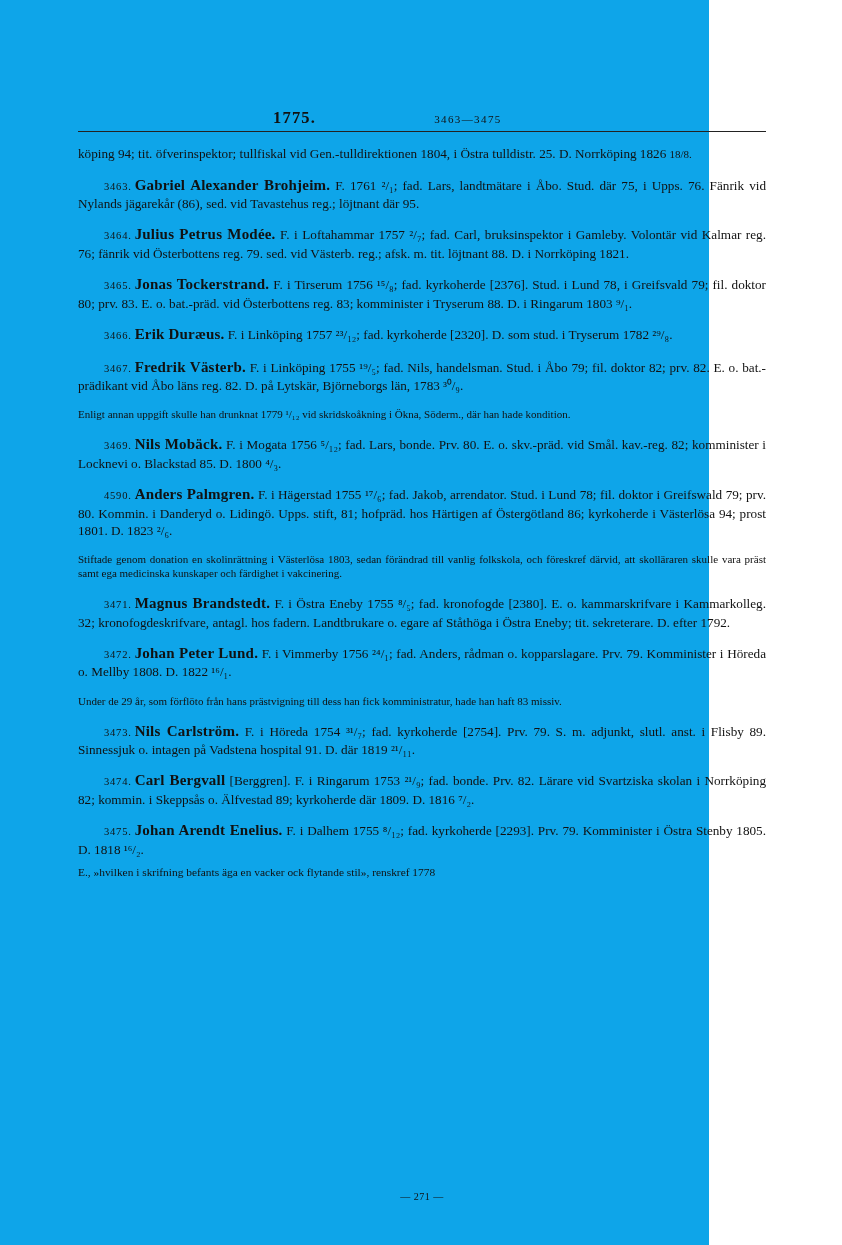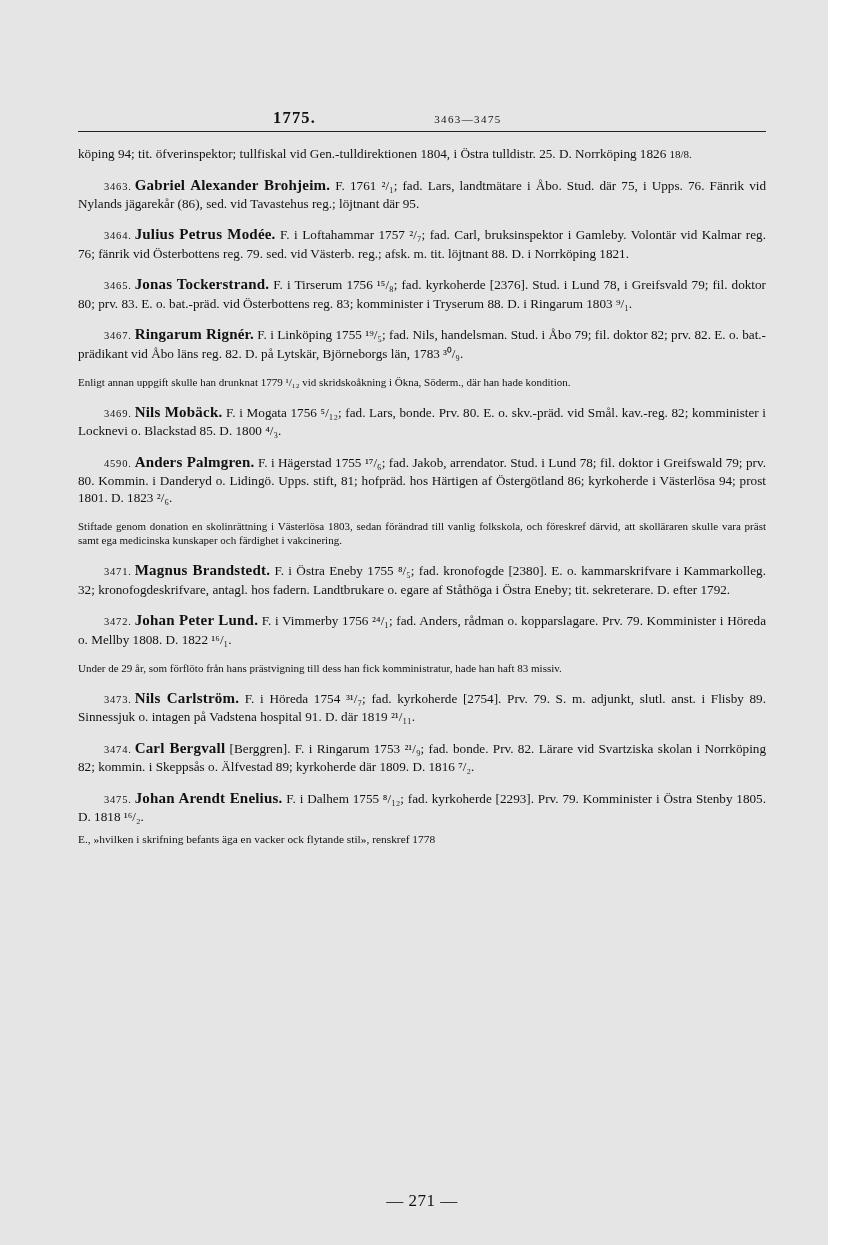--- a/index.html
+++ b/index.html
@@ -11,23 +11,23 @@
     width: 842px;
     height: 1245px;
     font-family: "Liberation Serif", serif;
     color: #111;
     position: relative;
     overflow: hidden;
   }
   .page {
     position: absolute;
     left: 0; top: 0;
-    width: 828px;
+    width: 709px;
     height: 1245px;
-    background: #e5e5e5;
+    background: #0ea5e9;
   }
   .content {
     position: absolute;
     left: 78px;
     top: 108px;
     width: 688px;
   }
   
   .header-row {
     display: flex;
@@ -85,21 +85,21 @@
   }
   .fr {
     font-size: 11px;
   }
   .pagenum {
     position: absolute;
     left: 0;
     top: 1083px;
     width: 688px;
     text-align: center;
-    font-size: 17px;
+    font-size: 10px;
     letter-spacing: 0.5px;
   }
   .tail {
     font-size: 11.4px;
     line-height: 1.3;
     margin-top: 4px;
   }
 </style>
 </head>
 <body>
@@ -114,22 +114,23 @@
     <hr class="rule">
 
     <p class="entry first"><span>köping 94; tit. öfverinspektor; tullfiskal vid Gen.-tulldirektionen 1804, i Östra tulldistr. 25.   D. Norrköping 1826 </span><span class="fr">18/8.</span></p>
 
     <p class="entry"><span class="indent"></span><span class="num">3463.</span><span class="name">Gabriel Alexander Brohjeim.</span><span> F. 1761 ²/₁; fad. Lars, landtmätare i Åbo.   Stud. där 75, i Upps. 76.   Fänrik vid Nylands jägarekår (86), sed. vid Tavastehus reg.; löjtnant där 95.</span></p>
 
     <p class="entry"><span class="indent"></span><span class="num">3464.</span><span class="name">Julius Petrus Modée.</span><span> F. i Loftahammar 1757 ²/₇; fad. Carl, bruksinspektor i Gamleby.   Volontär vid Kalmar reg. 76; fänrik vid Österbottens reg. 79. sed. vid Västerb. reg.; afsk. m. tit. löjtnant 88.   D. i Norrköping 1821.</span></p>
 
     <p class="entry"><span class="indent"></span><span class="num">3465.</span><span class="name">Jonas Tockerstrand.</span><span> F. i Tirserum 1756 ¹⁵/₈; fad. kyrkoherde [2376]. Stud. i Lund 78, i Greifsvald 79; fil. doktor 80; prv. 83. E. o. bat.-präd. vid Österbottens reg. 83; komminister i Tryserum 88.   D. i Ringarum 1803 ⁹/₁.</span></p>
 
+    <p class="entry"><span class="indent"></span><span class="num">3466.</span><span class="name">Erik Duræus.</span><span> F. i Linköping 1757 ²³/₁₂; fad. kyrkoherde [2320]. D. som stud. i Tryserum 1782 ²⁹/₈.</span></p>
 
-    <p class="entry"><span class="indent"></span><span class="num">3467.</span><span class="name">Ringarum Rignér.</span><span> F. i Linköping 1755 ¹⁹/₅; fad. Nils, handelsman. Stud. i Åbo 79; fil. doktor 82; prv. 82. E. o. bat.-prädikant vid Åbo läns reg. 82.   D. på Lytskär, Björneborgs län, 1783 ³⁰/₉.</span></p>
+    <p class="entry"><span class="indent"></span><span class="num">3467.</span><span class="name">Fredrik Västerb.</span><span> F. i Linköping 1755 ¹⁹/₅; fad. Nils, handelsman. Stud. i Åbo 79; fil. doktor 82; prv. 82. E. o. bat.-prädikant vid Åbo läns reg. 82.   D. på Lytskär, Björneborgs län, 1783 ³⁰/₉.</span></p>
 
     <p class="note">Enligt annan uppgift skulle han drunknat 1779 ¹/₁₂ vid skridskoåkning i Ökna, Söderm., där han hade kondition.</p>
 
     <p class="entry"><span class="indent"></span><span class="num">3469.</span><span class="name">Nils Mobäck.</span><span> F. i Mogata 1756 ⁵/₁₂; fad. Lars, bonde. Prv. 80. E. o. skv.-präd. vid Smål. kav.-reg. 82; komminister i Locknevi o. Blackstad 85.   D. 1800 ⁴/₃.</span></p>
 
     <p class="entry"><span class="indent"></span><span class="num">4590.</span><span class="name">Anders Palmgren.</span><span> F. i Hägerstad 1755 ¹⁷/₆; fad. Jakob, arrendator. Stud. i Lund 78; fil. doktor i Greifswald 79; prv. 80. Kommin. i Danderyd o. Lidingö. Upps. stift, 81; hofpräd. hos Härtigen af Östergötland 86; kyrkoherde i Västerlösa 94; prost 1801.   D. 1823 ²/₆.</span></p>
     <p class="note">Stiftade genom donation en skolinrättning i Västerlösa 1803, sedan förändrad till vanlig folkskola, och föreskref därvid, att skolläraren skulle vara präst samt ega medicinska kunskaper och färdighet i vakcinering.</p>
 
     <p class="entry"><span class="indent"></span><span class="num">3471.</span><span class="name">Magnus Brandstedt.</span><span> F. i Östra Eneby 1755 ⁸/₅; fad. kronofogde [2380]. E. o. kammarskrifvare i Kammarkolleg. 32; kronofogdeskrifvare, antagl. hos fadern.   Landtbrukare o. egare af Ståthöga i Östra Eneby; tit. sekreterare.   D. efter 1792.</span></p>
 

